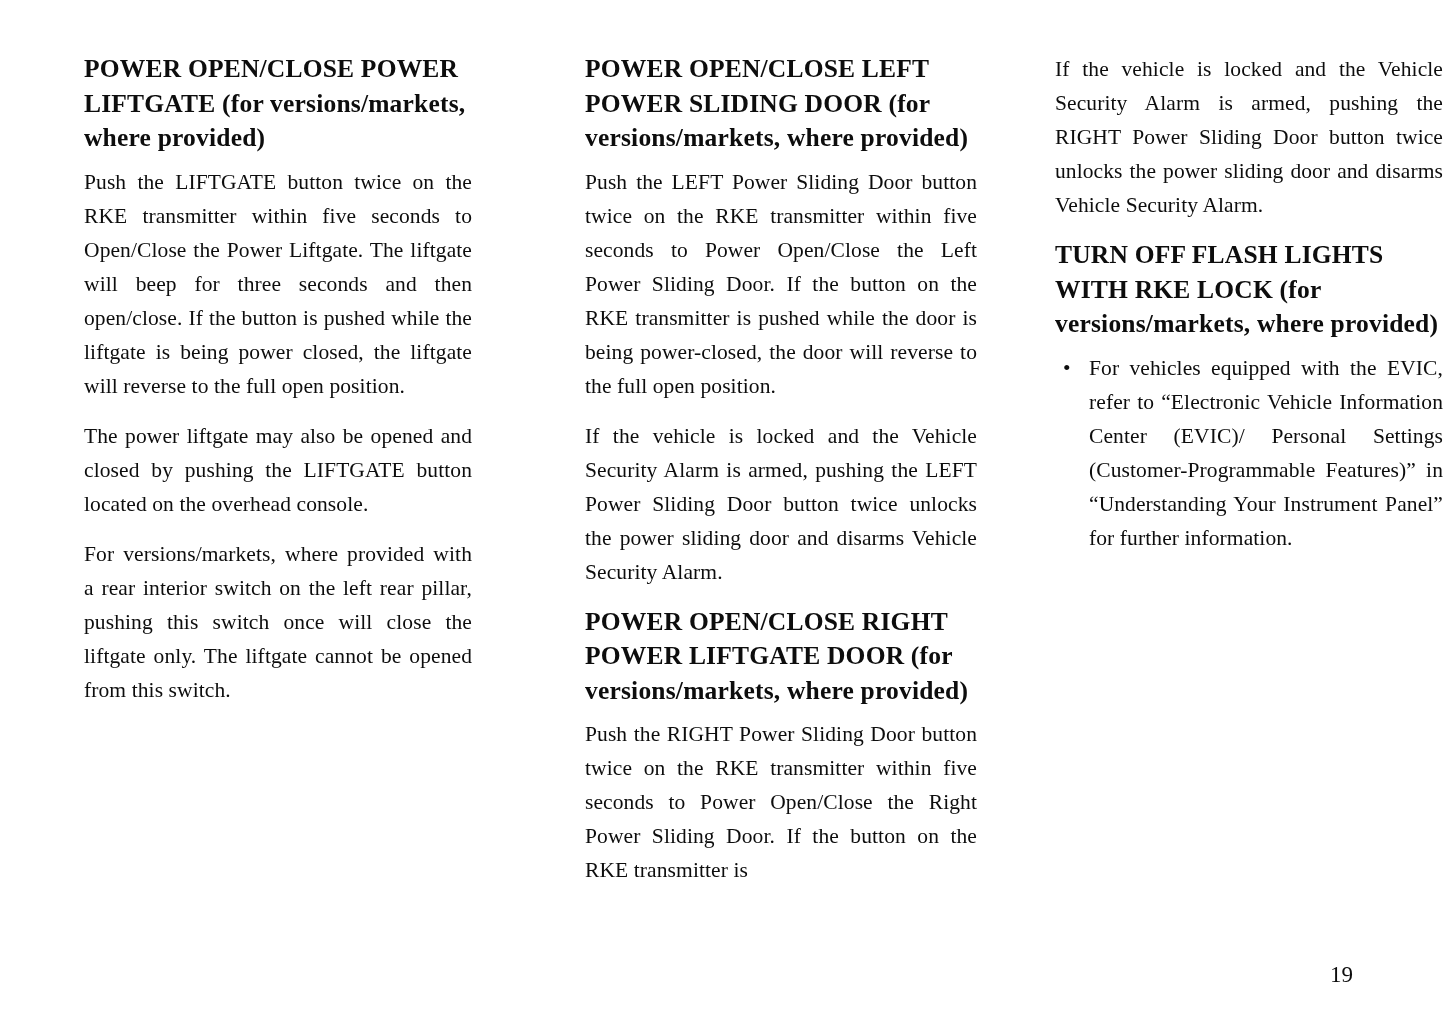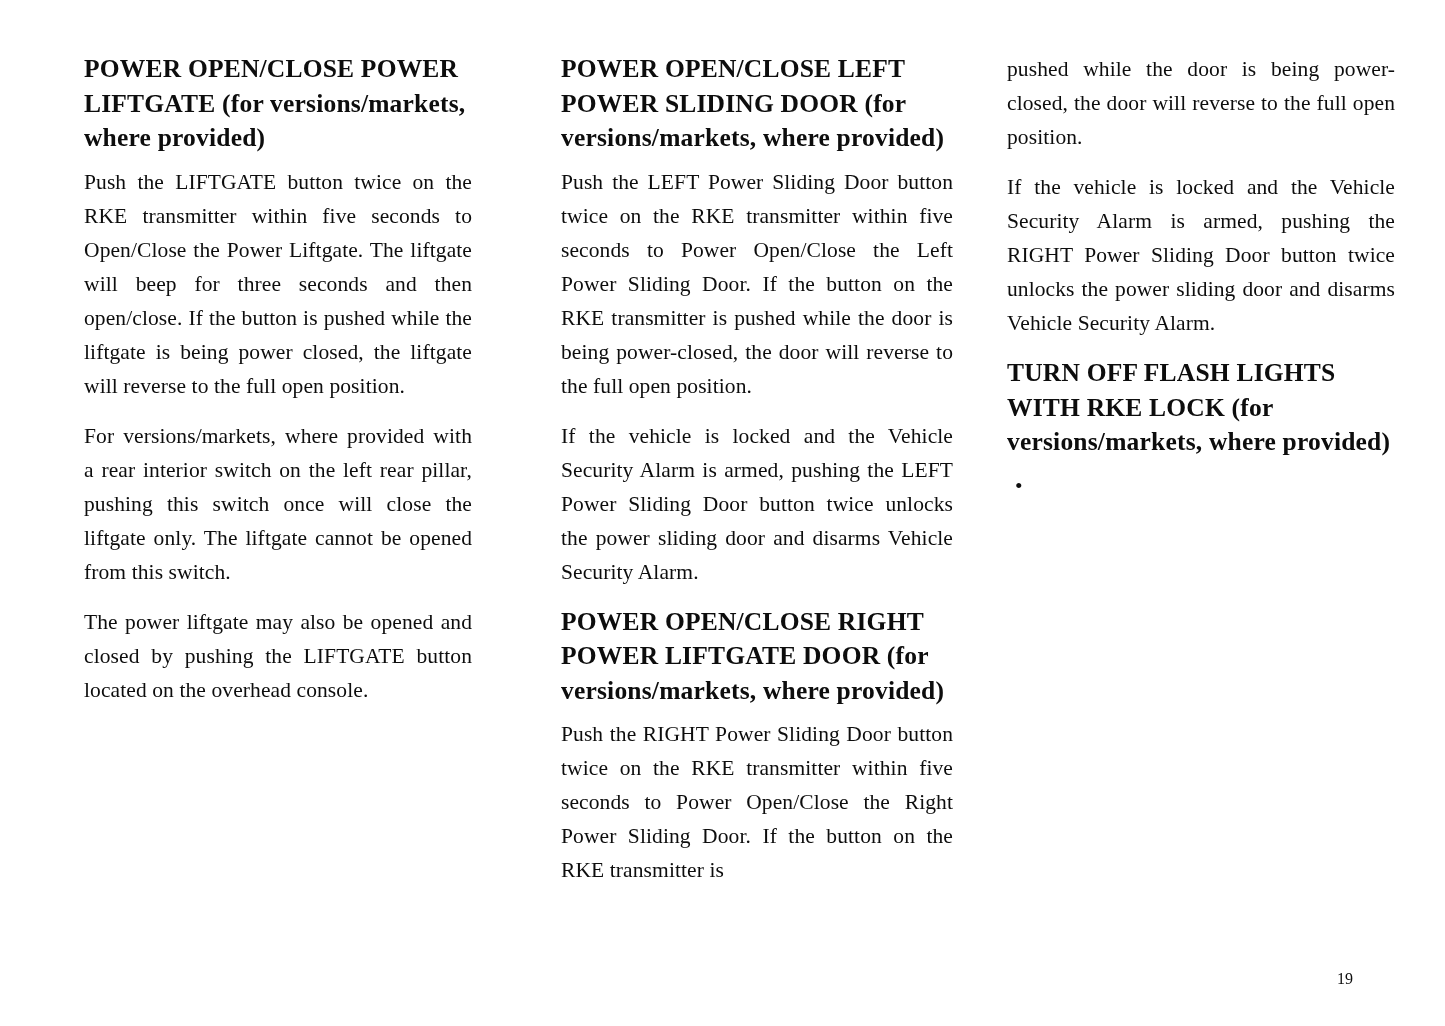--- a/index.html
+++ b/index.html
@@ -12,21 +12,21 @@
     width: 1445px;
     height: 1026px;
     background: #ffffff;
     box-sizing: border-box;
     padding: 52px 92px 30px 84px;
     font-family: "Liberation Serif", serif;
     color: #0d0d0d;
   }
   .columns {
     display: flex;
-    gap: 54px;
+    gap: 78px;
     height: 880px;
     align-items: flex-start;
   }
   .col {
     width: 388px;
     flex: 0 0 388px;
   }
   .col.narrow {
     width: 392px;
     flex: 0 0 392px;
@@ -71,52 +71,52 @@
     position: absolute;
     left: 8px;
     top: 0;
     font-size: 21.5px;
     line-height: 34px;
   }
   .page-number {
     position: absolute;
     right: 92px;
     bottom: 38px;
-    font-size: 16px;
+    font-size: 23px;
     font-family: "Liberation Serif", serif;
   }
 </style>
 </head>
 <body>
 
 <div class="page">
   <div class="columns">
 
     <div class="col">
       <h2 class="head">POWER OPEN/CLOSE POWER LIFTGATE (for versions/markets, where provided)</h2>
       <p class="body">Push the LIFTGATE button twice on the RKE transmitter within five seconds to Open/Close the Power Liftgate. The liftgate will beep for three seconds and then open/close. If the button is pushed while the liftgate is being power closed, the liftgate will reverse to the full open position.</p>
+      <p class="body">The power liftgate may also be opened and closed by pushing the LIFTGATE button located on the overhead console.</p>
       <p class="body">For versions/markets, where provided with a rear interior switch on the left rear pillar, pushing this switch once will close the liftgate only. The liftgate cannot be opened from this switch.</p>
-      <p class="body">The power liftgate may also be opened and closed by pushing the LIFTGATE button located on the overhead console.</p>
     </div>
 
     <div class="col narrow">
       <h2 class="head">POWER OPEN/CLOSE LEFT POWER SLIDING DOOR (for versions/markets, where provided)</h2>
       <p class="body">Push the LEFT Power Sliding Door button twice on the RKE transmitter within five seconds to Power Open/Close the Left Power Sliding Door. If the button on the RKE transmitter is pushed while the door is being power-closed, the door will reverse to the full open position.</p>
       <p class="body">If the vehicle is locked and the Vehicle Security Alarm is armed, pushing the LEFT Power Sliding Door button twice unlocks the power sliding door and disarms Vehicle Security Alarm.</p>
       <h2 class="head spacer-head">POWER OPEN/CLOSE RIGHT POWER LIFTGATE DOOR (for versions/markets, where provided)</h2>
       <p class="body last">Push the RIGHT Power Sliding Door button twice on the RKE transmitter within five seconds to Power Open/Close the Right Power Sliding Door. If the button on the RKE transmitter is</p>
     </div>
 
     <div class="col">
-      <p class="body">pushed while the door is being power-closed, the door will reverse to the full open position.</p>
       <p class="body">If the vehicle is locked and the Vehicle Security Alarm is armed, pushing the RIGHT Power Sliding Door button twice unlocks the power sliding door and disarms Vehicle Security Alarm.</p>
       <h2 class="head spacer-head">TURN OFF FLASH LIGHTS WITH RKE LOCK (for versions/markets, where provided)</h2>
       <ul class="bullets">
         <li>
           <span class="dot">•</span>
+          <span>For vehicles equipped with the EVIC, refer to “Electronic Vehicle Information Center (EVIC)/ Personal Settings (Customer-Programmable Features)” in “Understanding Your Instrument Panel” for further information.</span>
         </li>
       </ul>
     </div>
 
   </div>
 
   <div class="page-number">19</div>
 </div>
 
 </body></html>

